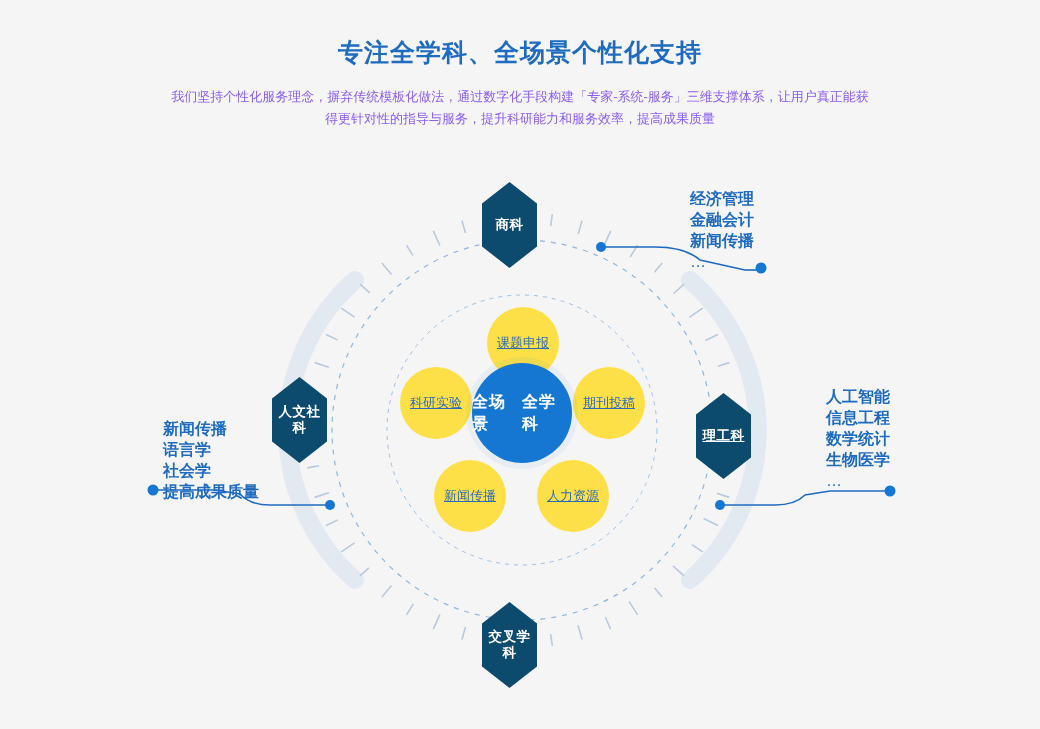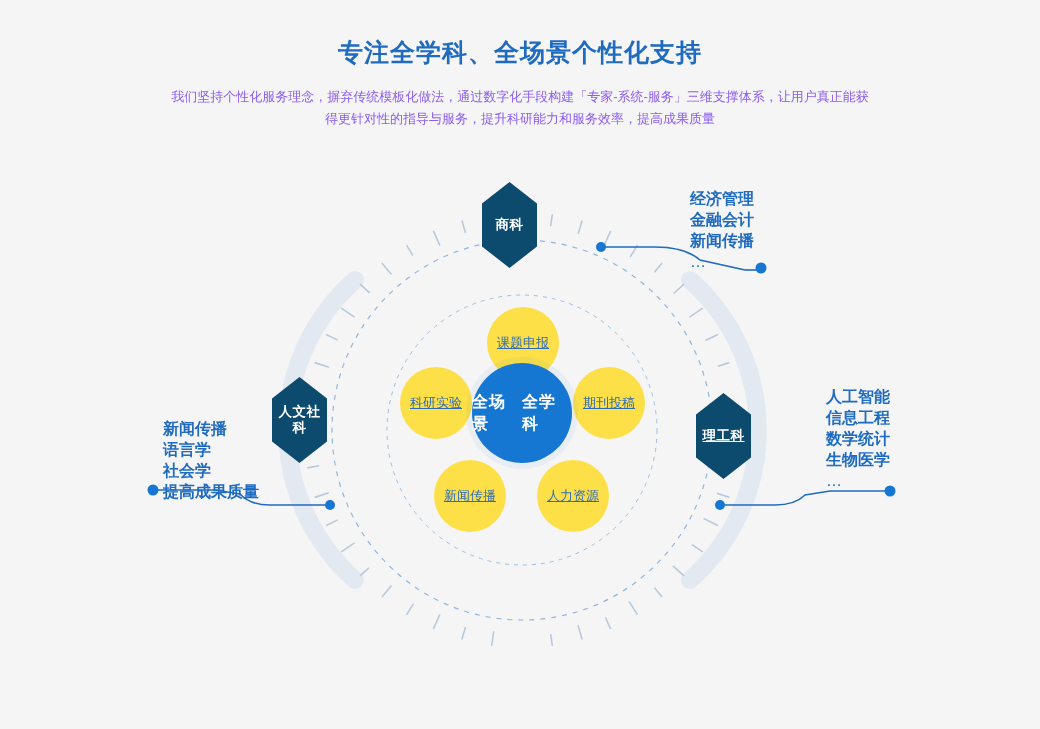--- a/index.html
+++ b/index.html
@@ -198,20 +198,23 @@
 
     <div class="hex hex-top">
       <span>商科</span>
     </div>
     <div class="hex hex-left">
       <span>人文社科</span>
     </div>
     <div class="hex hex-right">
       <span>理工科</span>
     </div>
+    <div class="hex hex-bottom">
+      <span>交叉学科</span>
+    </div>
 
     <div class="bubble b1">
       <span>课题申报</span>
     </div>
     <div class="bubble b2">
       <span>科研实验</span>
     </div>
     <div class="bubble b3">
       <span>期刊投稿</span>
     </div>

